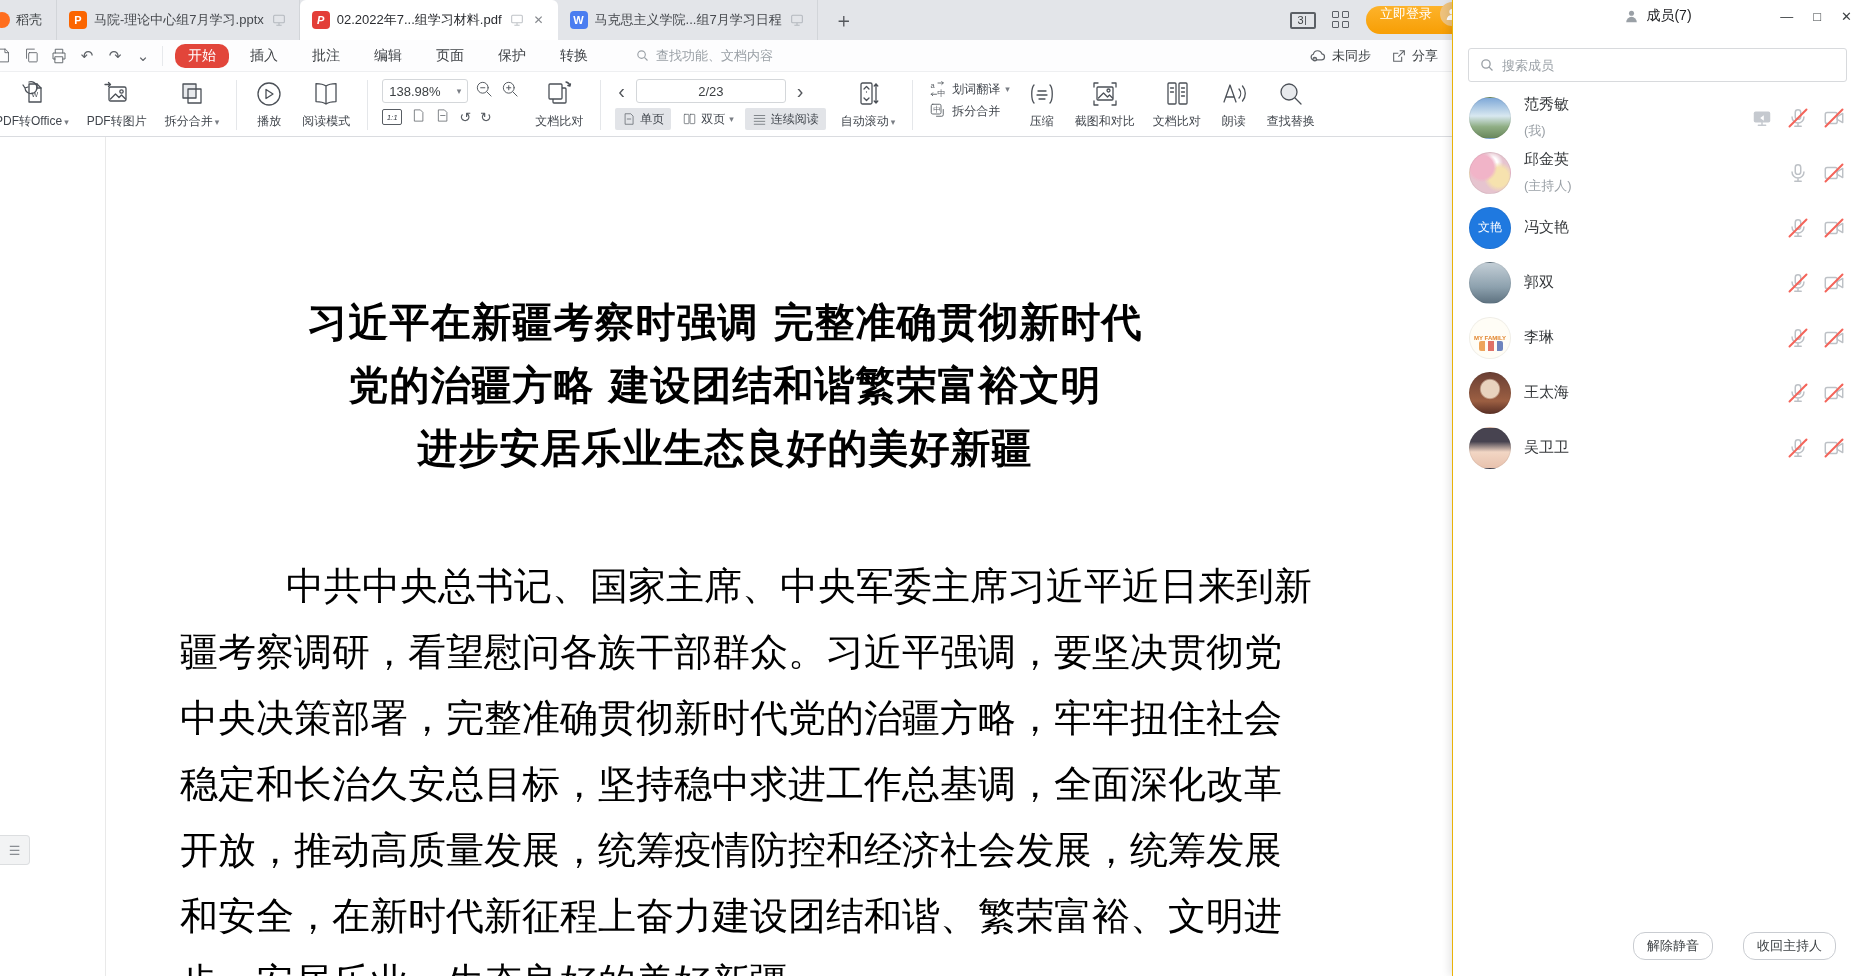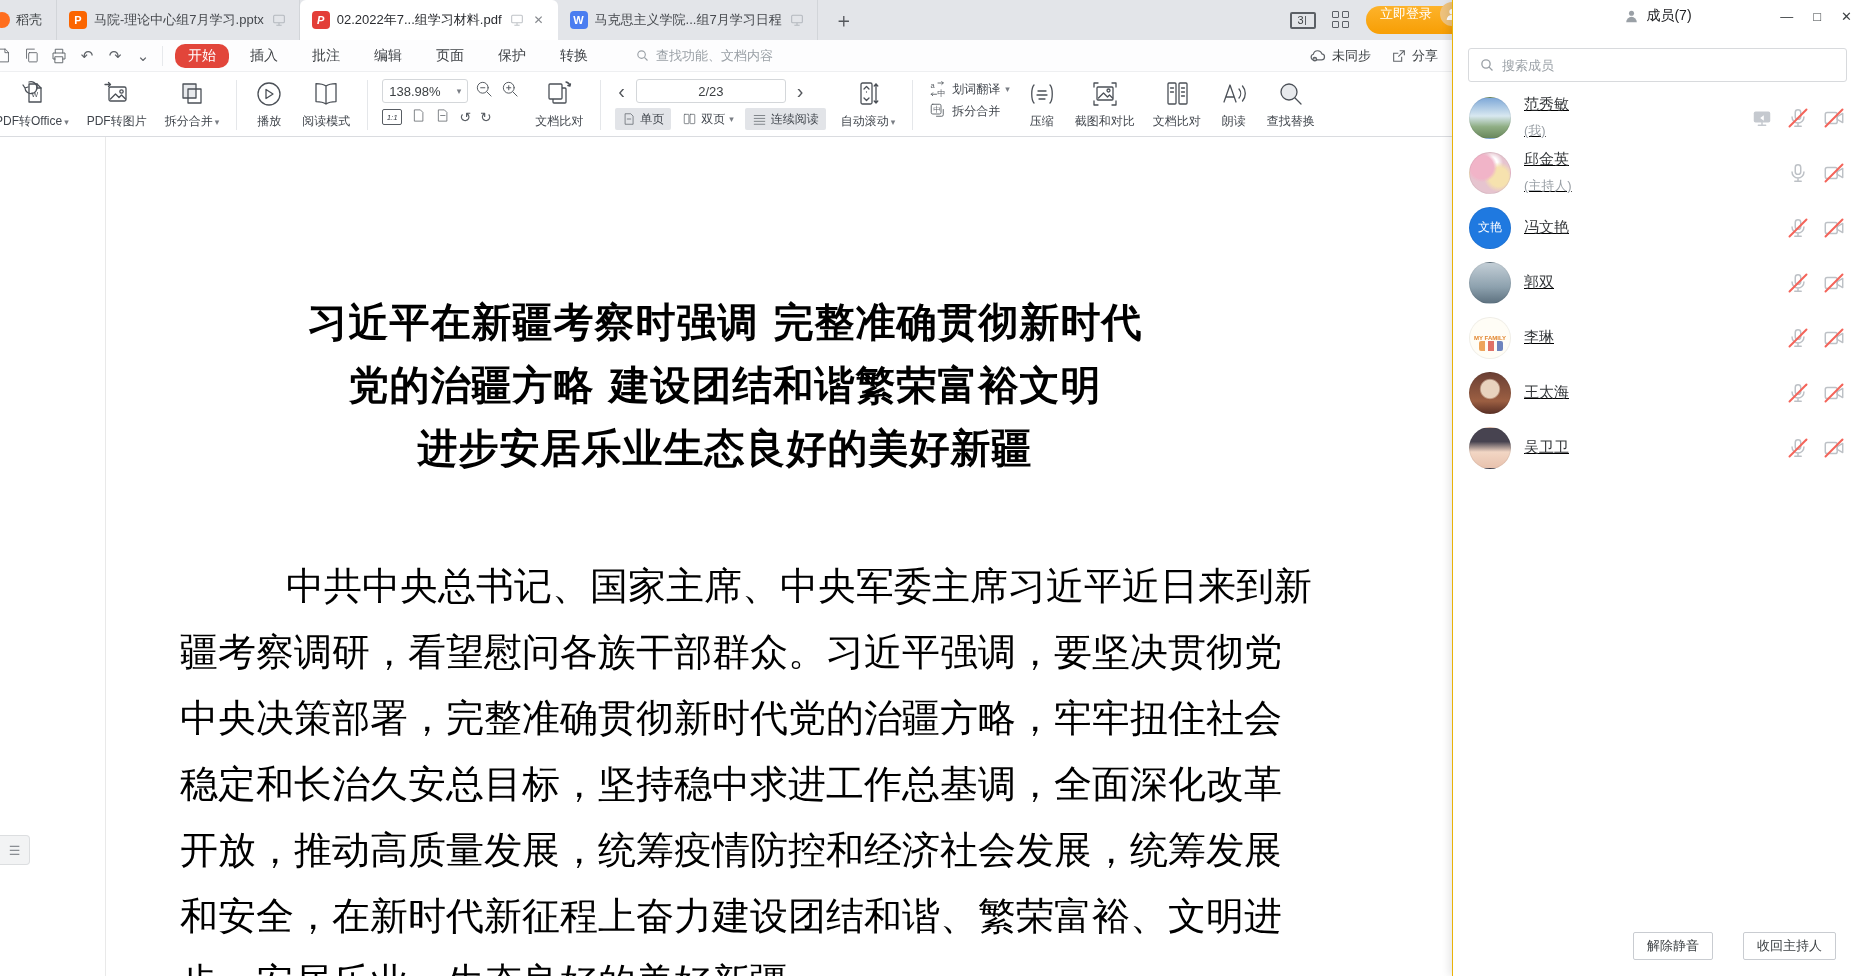--- a/index.html
+++ b/index.html
@@ -93,29 +93,29 @@
   .m-row { height:55px; display:flex; align-items:center; padding:0 16px; }
   .m-avatar { width:42px; height:42px; border-radius:50%; flex-shrink:0; display:flex; align-items:center; justify-content:center; overflow:hidden; border:1px solid rgba(0,0,0,.06); }
   .av-0 { background:linear-gradient(180deg,#7fa9d8 0%,#d8e8f0 45%,#8fae84 72%,#69875c 100%); }
   .av-1 { background:radial-gradient(circle at 30% 35%,#f1b4c8 0 30%,transparent 40%),radial-gradient(circle at 72% 60%,#f6e2ae 0 25%,transparent 40%),radial-gradient(circle at 55% 25%,#fff 0 15%,transparent 30%),#e6c4cf; }
   .av-2 { background:#1f79e0; color:#fff; font-size:12px; letter-spacing:0; }
   .av-3 { background:linear-gradient(180deg,#c3ced6 0%,#8da1ae 60%,#5e7280 100%); }
   .av-4 { background:#fffdf6; color:#e2852d; font-size:6px; font-weight:bold; position:relative; }
   .av-4::after { content:""; position:absolute; left:9px; bottom:7px; width:24px; height:10px; background:linear-gradient(90deg,#e98f35 0 6px,transparent 6px 9px,#d94f43 9px 15px,transparent 15px 18px,#4a66b0 18px 24px); opacity:.8; border-radius:2px; }
   .av-5 { background:radial-gradient(circle at 50% 40%,#e8d3be 0 28%,transparent 34%),linear-gradient(180deg,#6b4034,#9c5f42 70%,#5d3227); }
   .av-6 { background:linear-gradient(180deg,#474350 0 34%,#f2d6c4 60%,#e8c2ae 100%); }
-  .m-info { margin-left:13px; display:flex; flex-direction:column; justify-content:center; gap:8px;text-decoration:underline; }
+  .m-info { margin-left:13px; display:flex; flex-direction:column; justify-content:center; gap:8px; }
   .m-name { font-size:15px; color:#333639; }
   .m-tag { font-size:13px; color:#9aa0a6; }
   .m-icons { margin-left:auto; display:flex; align-items:center; gap:12px; }
   .av-ic { position:relative; width:24px; height:24px; display:flex; align-items:center; justify-content:center; }
   .av-ic svg { stroke:#bdc1c6; fill:none; stroke-width:1.6; stroke-linecap:round; stroke-linejoin:round; }
   .slash { position:absolute; left:11px; top:-1px; width:2px; height:26px; background:#f4645a; transform:rotate(45deg); border-radius:1px; }
   .mp-footer { position:absolute; bottom:16px; right:26px; display:flex; gap:30px; }
-  .mp-btn { background:#fff; border:1px solid #c9ccd1; border-radius:2px; font-size:13px; color:#3c4043; padding:4px 13px; font-family:inherit; }
+  .mp-btn { background:#fff; border:1px solid #c9ccd1; border-radius:12px; font-size:13px; color:#3c4043; padding:4px 13px; font-family:inherit; }
 </style>
 </head>
 <body>
 
 <div class="screen">
 
   <div class="wps-window">
 
     <div class="tab-bar">
       <div class="home-tab">

